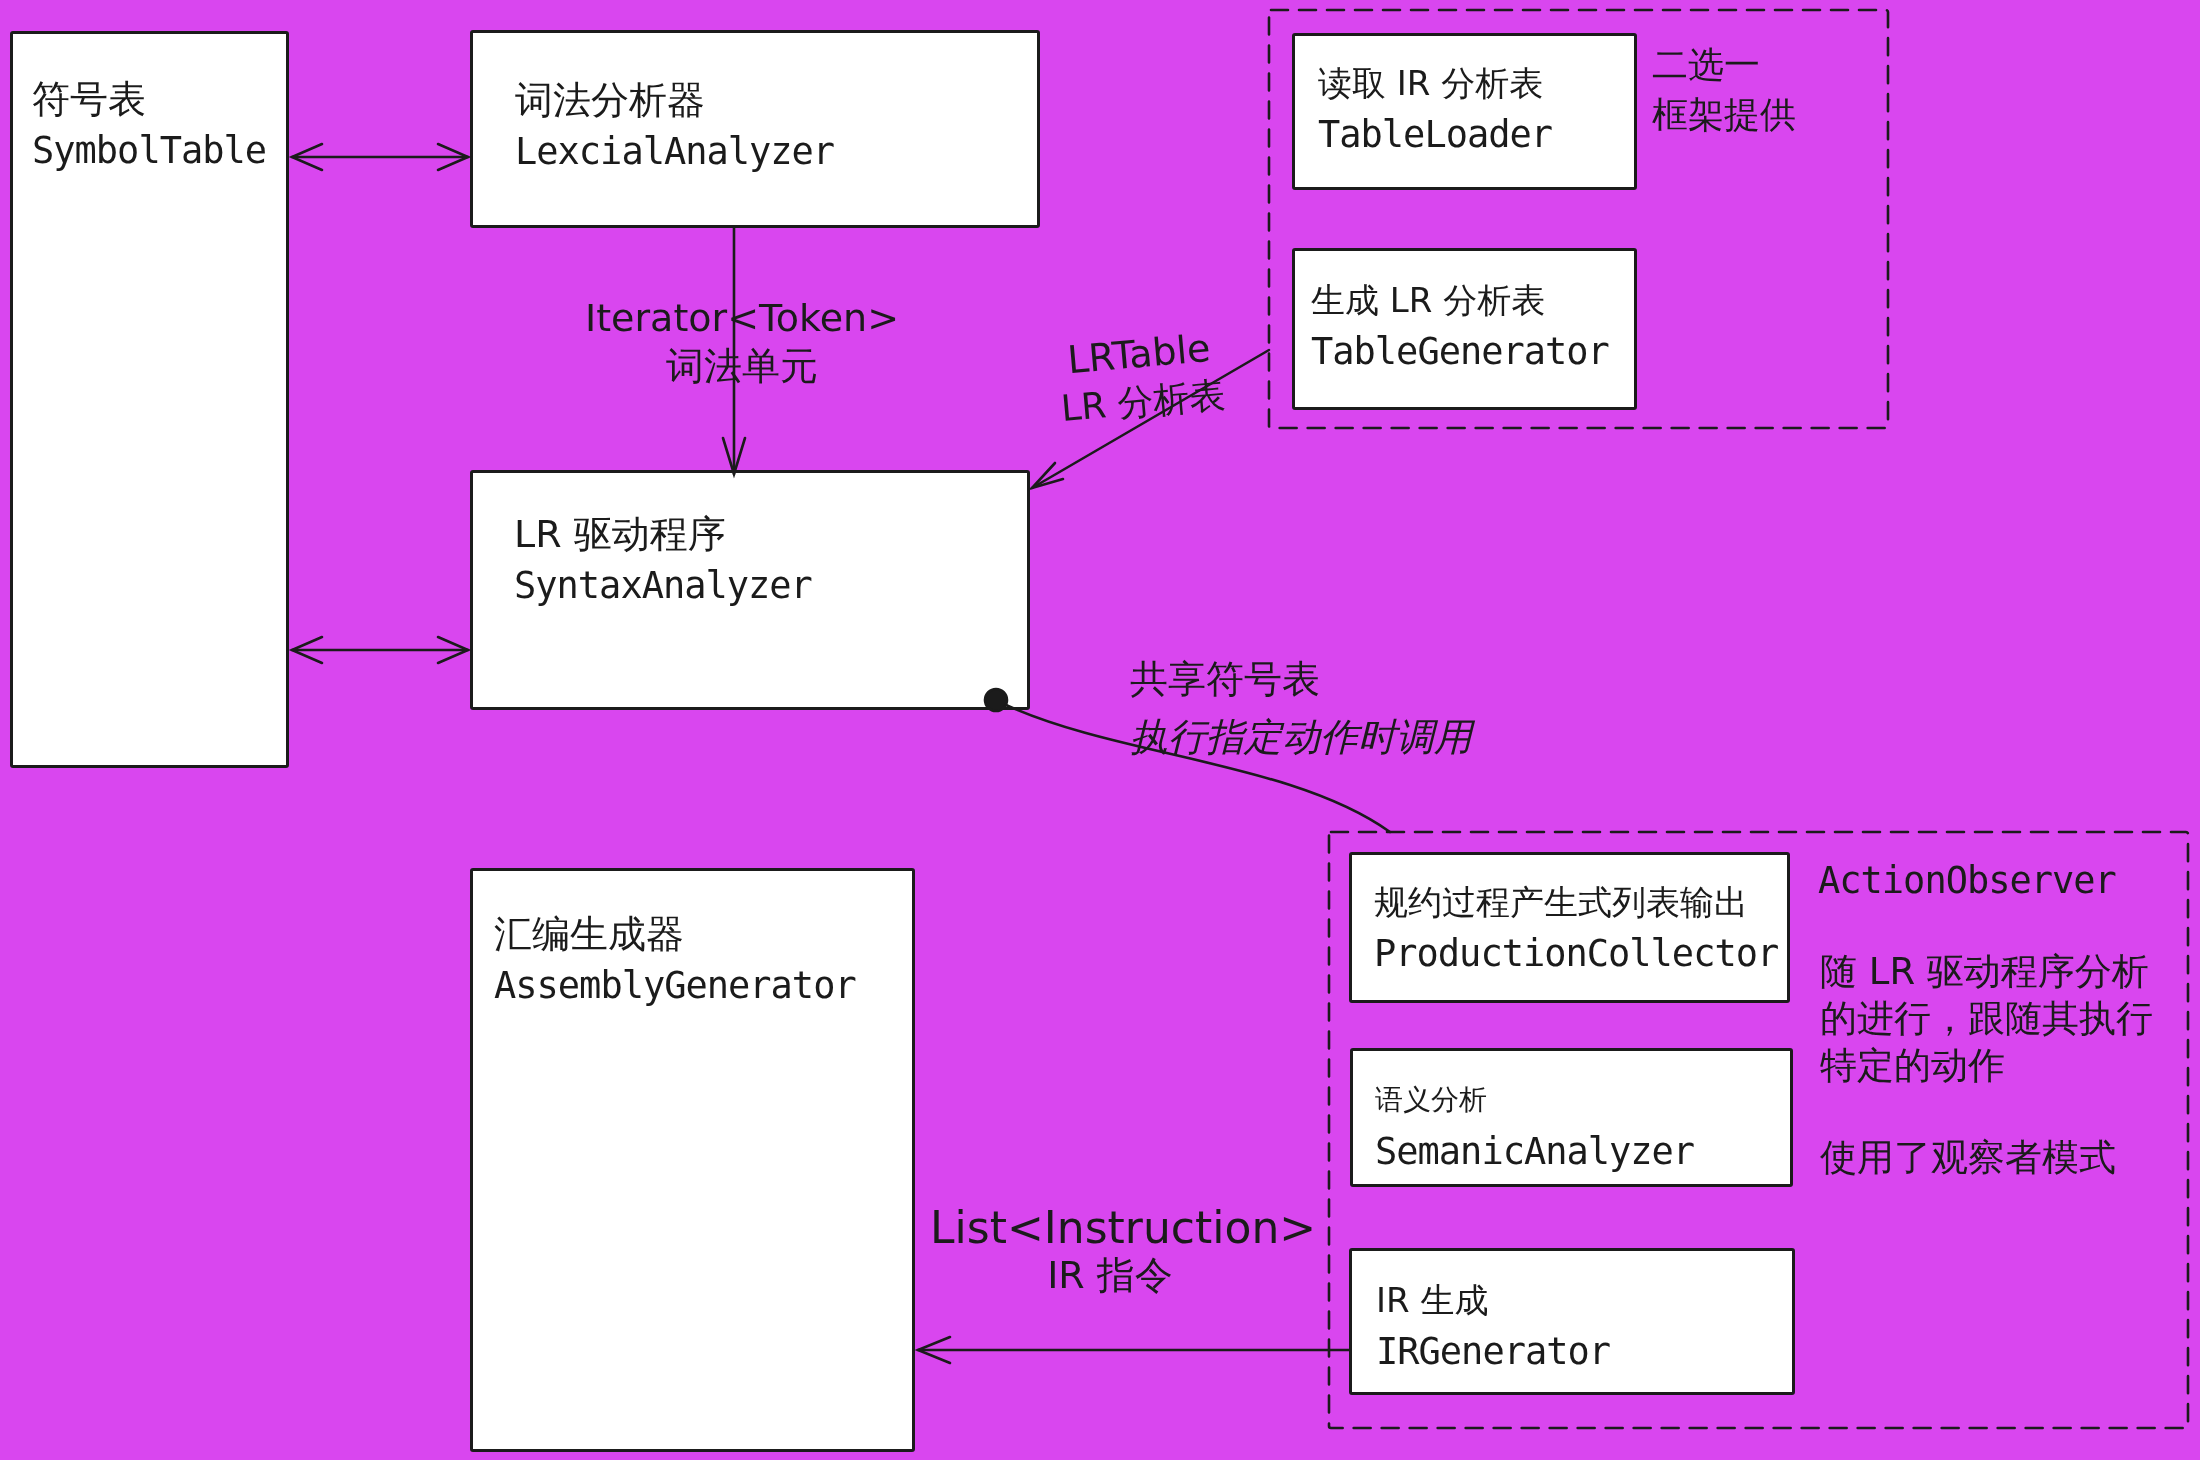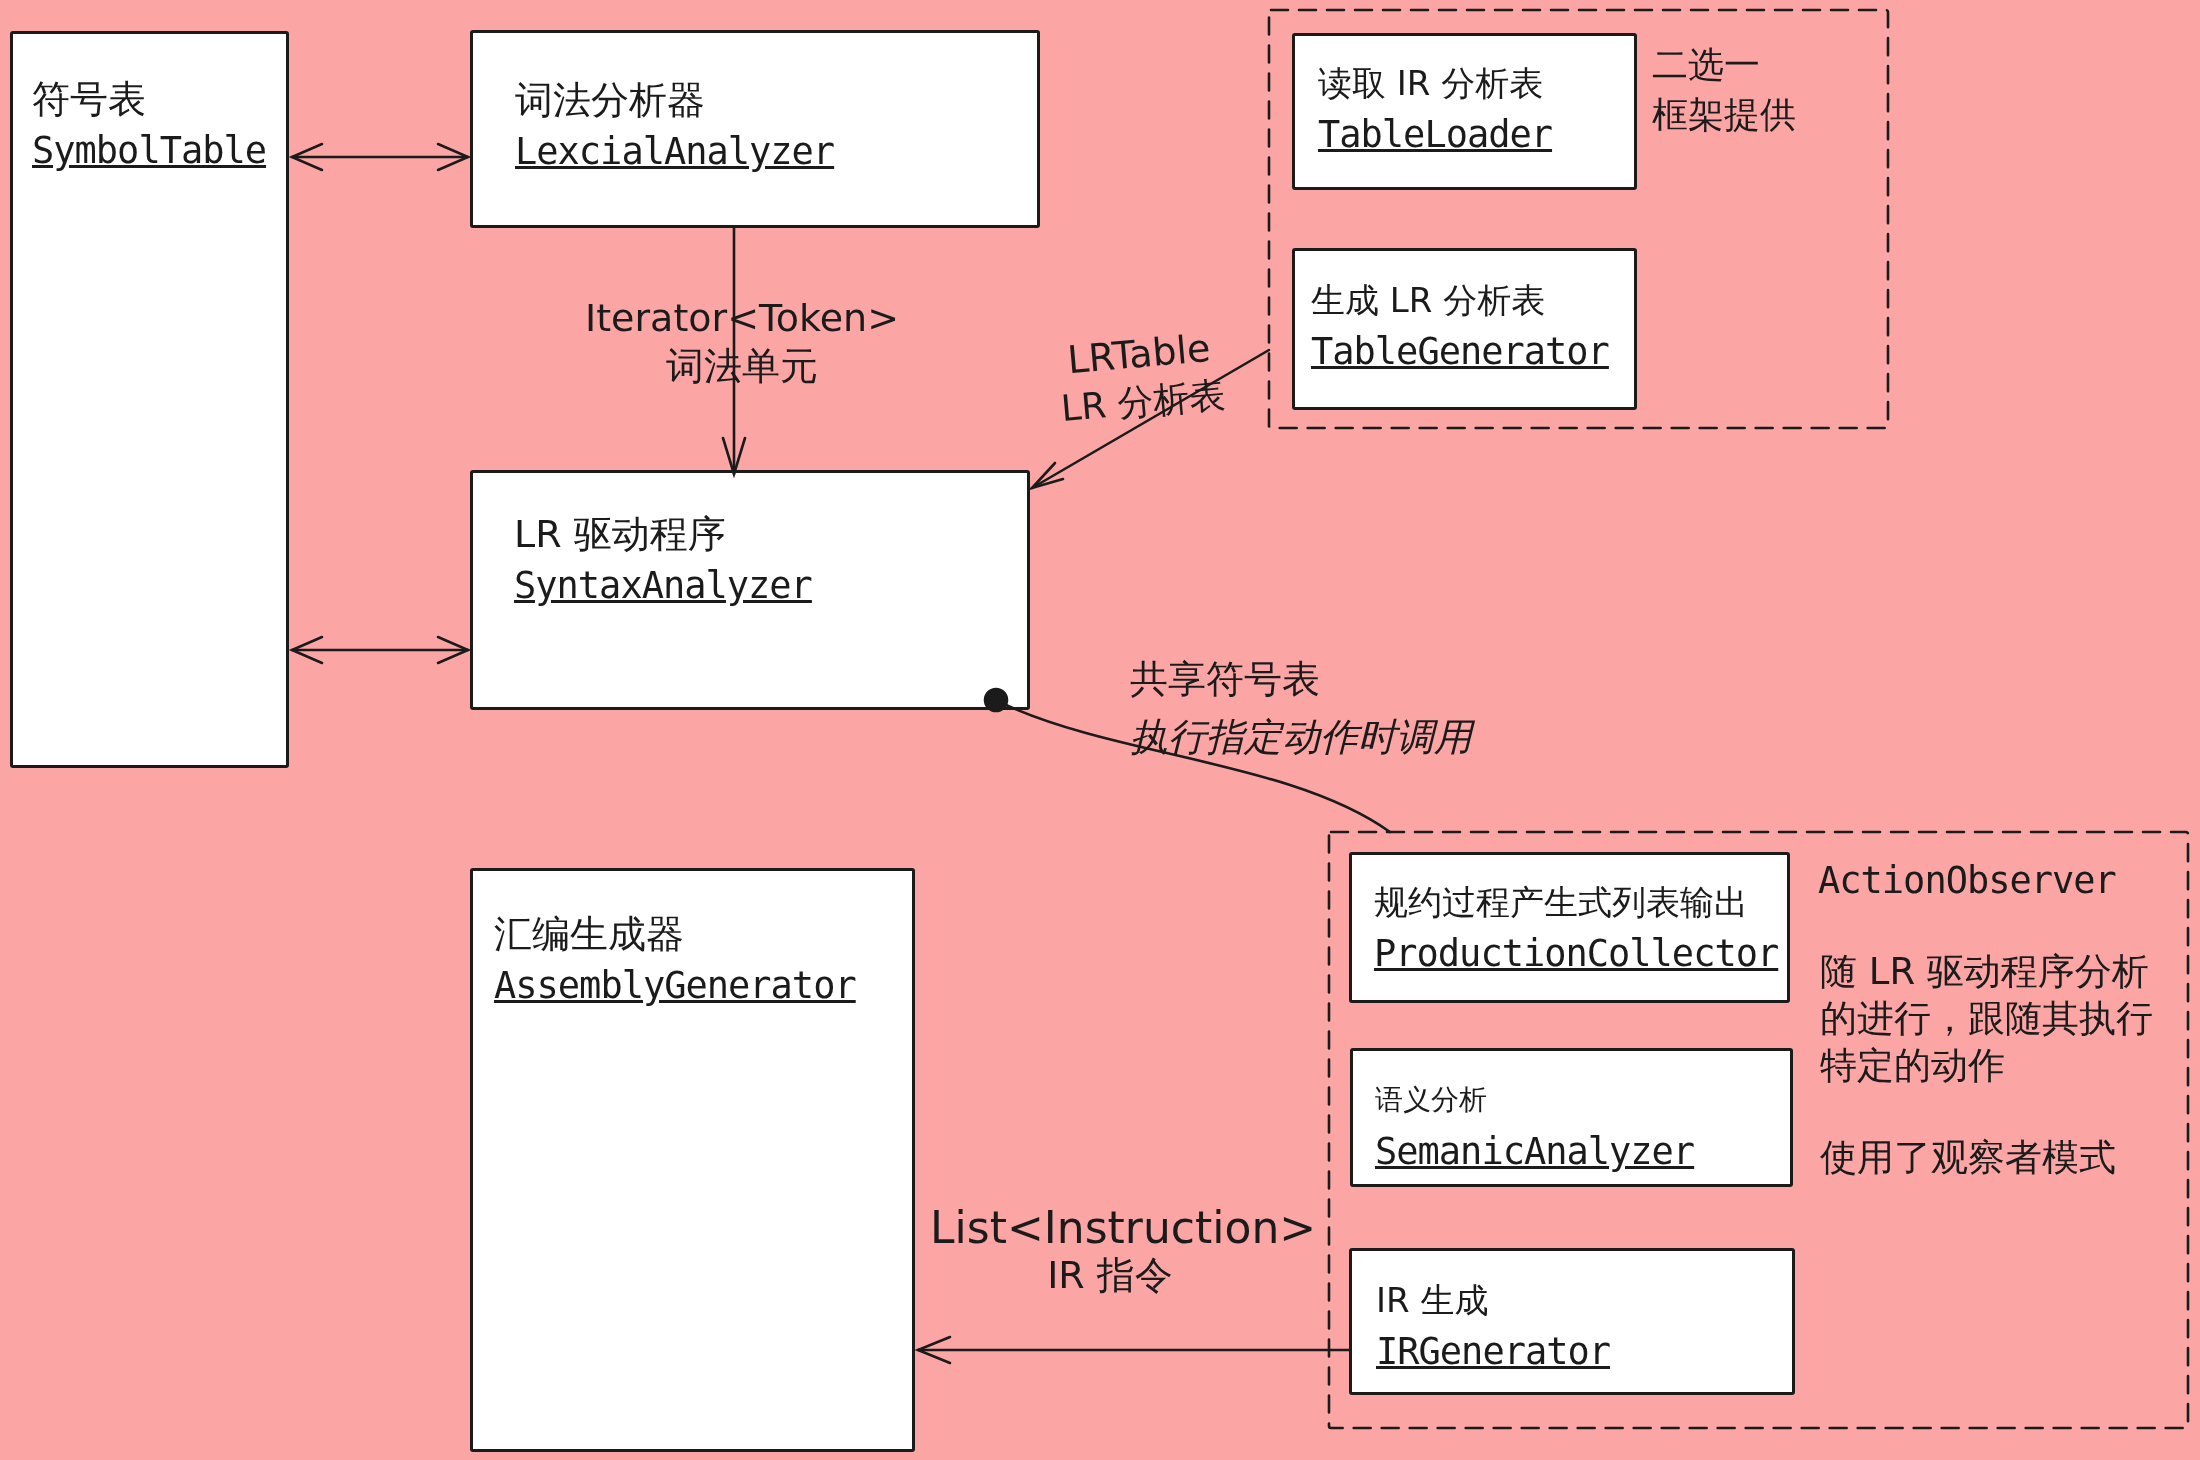--- a/index.html
+++ b/index.html
@@ -1,25 +1,25 @@
 <!DOCTYPE html>
 <html><head>
 <meta charset="utf-8">
 <style>
   html,body{margin:0;padding:0;background:#ffffff;}
   .stage{
     position:relative;width:2200px;height:1460px;overflow:hidden;
-    font-family:"DejaVu Sans",sans-serif;color:#1b1b1b;background:#fca5a5;
+    font-family:"DejaVu Sans",sans-serif;color:#1b1b1b;background:#d946ef;
   }
   .node{
     position:absolute;background:#ffffff;border:3px solid #1b1b1b;border-radius:3px;
     box-sizing:border-box;z-index:1;
   }
   .node .zh{font-size:38px;line-height:50px;white-space:nowrap;}
-  .node .en{font-size:37px;line-height:54px;font-family:"DejaVu Sans Mono",monospace;letter-spacing:-1px;white-space:nowrap;text-decoration:underline;}
+  .node .en{font-size:37px;line-height:54px;font-family:"DejaVu Sans Mono",monospace;letter-spacing:-1px;white-space:nowrap;}
   .zh-small{font-size:28px !important;}
   .zh-mid{font-size:34px !important;}
   svg.wires{position:absolute;left:0;top:0;z-index:2;pointer-events:none;}
   .label{position:absolute;z-index:3;white-space:nowrap;}
   .hand{font-family:"DejaVu Sans",sans-serif;}
   .center{text-align:center;}
   .lbl-line1{font-size:38px;line-height:48px;}
   .lbl-line2{font-size:38px;line-height:48px;}
   .note-line{font-size:36px;line-height:50px;}
   .obs-title{font-family:"DejaVu Sans Mono",monospace;font-size:37px;letter-spacing:-1px;line-height:46px;}

